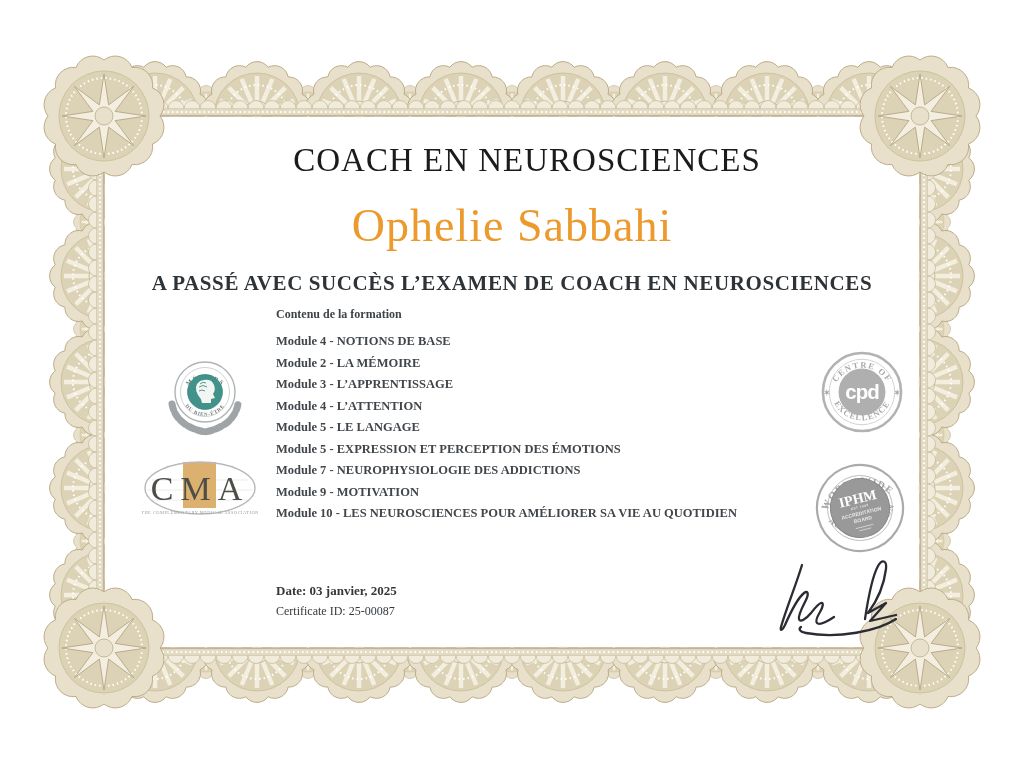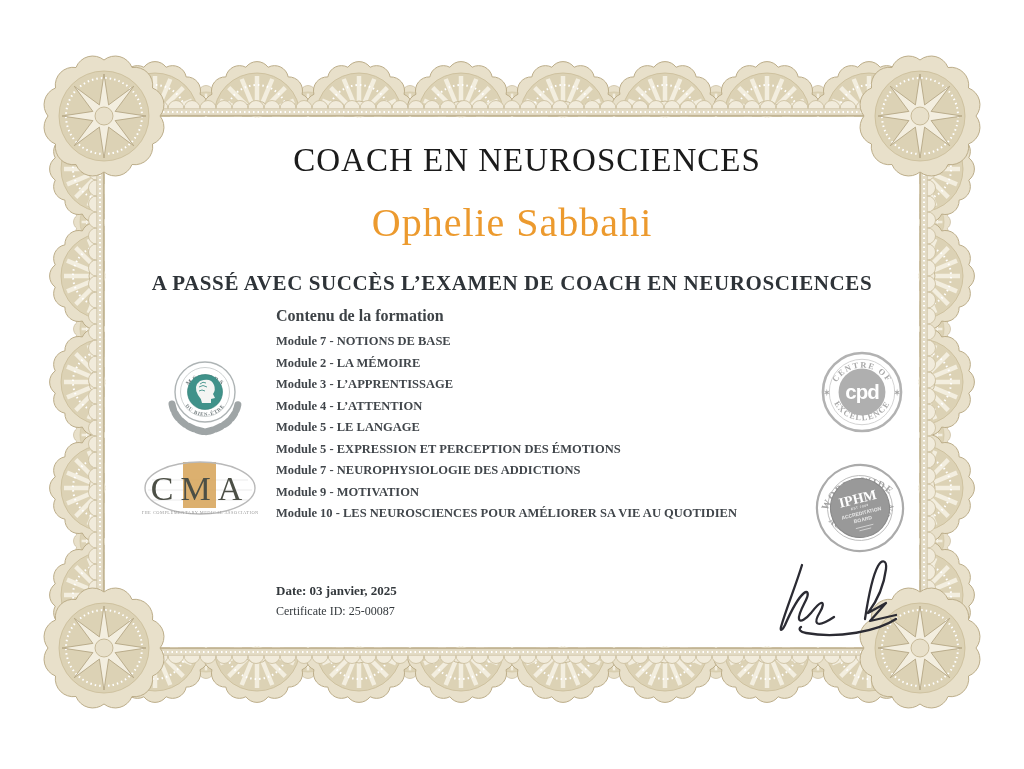--- a/index.html
+++ b/index.html
@@ -5,24 +5,24 @@
   html,body{margin:0;padding:0;}
   body{
     width:1024px;height:769px;position:relative;overflow:hidden;
     background:#ffffff;
     font-family:"Liberation Serif","DejaVu Serif",serif;
   }
   #lace-border{position:absolute;inset:0;z-index:1;}
   #content{position:absolute;inset:0;z-index:2;}
   .center-line{position:absolute;left:0;width:1024px;text-align:center;}
   .cert-title{top:142px;font-size:33px;letter-spacing:1px;color:#1b1b1b;font-weight:500;padding-left:15px;}
-  .cert-name{top:199px;font-size:40px;letter-spacing:1px;color:#EC9A2E;}
+  .cert-name{top:199px;font-size:46px;letter-spacing:1px;color:#EC9A2E;}
   .cert-statement{top:271px;font-size:21px;letter-spacing:.6px;color:#2e3338;font-weight:600;}
   .left-col{position:absolute;left:276px;color:#3e4347;}
-  .content-heading{top:307px;font-size:16px;font-weight:700;}
+  .content-heading{top:307px;font-size:12px;font-weight:700;}
   .module-list{top:331px;}
   .module-item{font-size:12.5px;font-weight:700;line-height:21.5px;white-space:nowrap;color:#41464b;}
   .date-line{top:583px;font-size:13px;font-weight:700;color:#33383c;}
   .certid-line{top:604px;font-size:12px;font-weight:400;color:#33383c;}
   .badge{position:absolute;}
   #metiers-badge{left:155px;top:354px;width:100px;height:86px;}
   #cma-logo{left:142px;top:458px;width:116px;height:66px;}
   #cpd-badge{left:820px;top:350px;width:84px;height:84px;}
   #iphm-badge{left:813px;top:461px;width:94px;height:94px;}
   #signature{position:absolute;left:768px;top:551px;width:150px;height:95px;}
@@ -130,21 +130,21 @@
 
 <div id="content">
 
   <div class="center-line cert-title">COACH EN NEUROSCIENCES</div>
   <div class="center-line cert-name">Ophelie Sabbahi</div>
   <div class="center-line cert-statement">A PASSÉ AVEC SUCCÈS L’EXAMEN DE COACH EN NEUROSCIENCES</div>
 
   <div class="left-col content-heading">Contenu de la formation</div>
 
   <div class="left-col module-list">
-    <div class="module-item">Module 7 - NOTIONS DE BASE</div>
+    <div class="module-item">Module 4 - NOTIONS DE BASE</div>
     <div class="module-item">Module 2 - LA MÉMOIRE</div>
     <div class="module-item">Module 3 - L’APPRENTISSAGE</div>
     <div class="module-item">Module 4 - L’ATTENTION</div>
     <div class="module-item">Module 5 - LE LANGAGE</div>
     <div class="module-item">Module 5 - EXPRESSION ET PERCEPTION DES ÉMOTIONS</div>
     <div class="module-item">Module 7 - NEUROPHYSIOLOGIE DES ADDICTIONS</div>
     <div class="module-item">Module 9 - MOTIVATION</div>
     <div class="module-item">Module 10 - LES NEUROSCIENCES POUR AMÉLIORER SA VIE AU QUOTIDIEN</div>
   </div>
 

